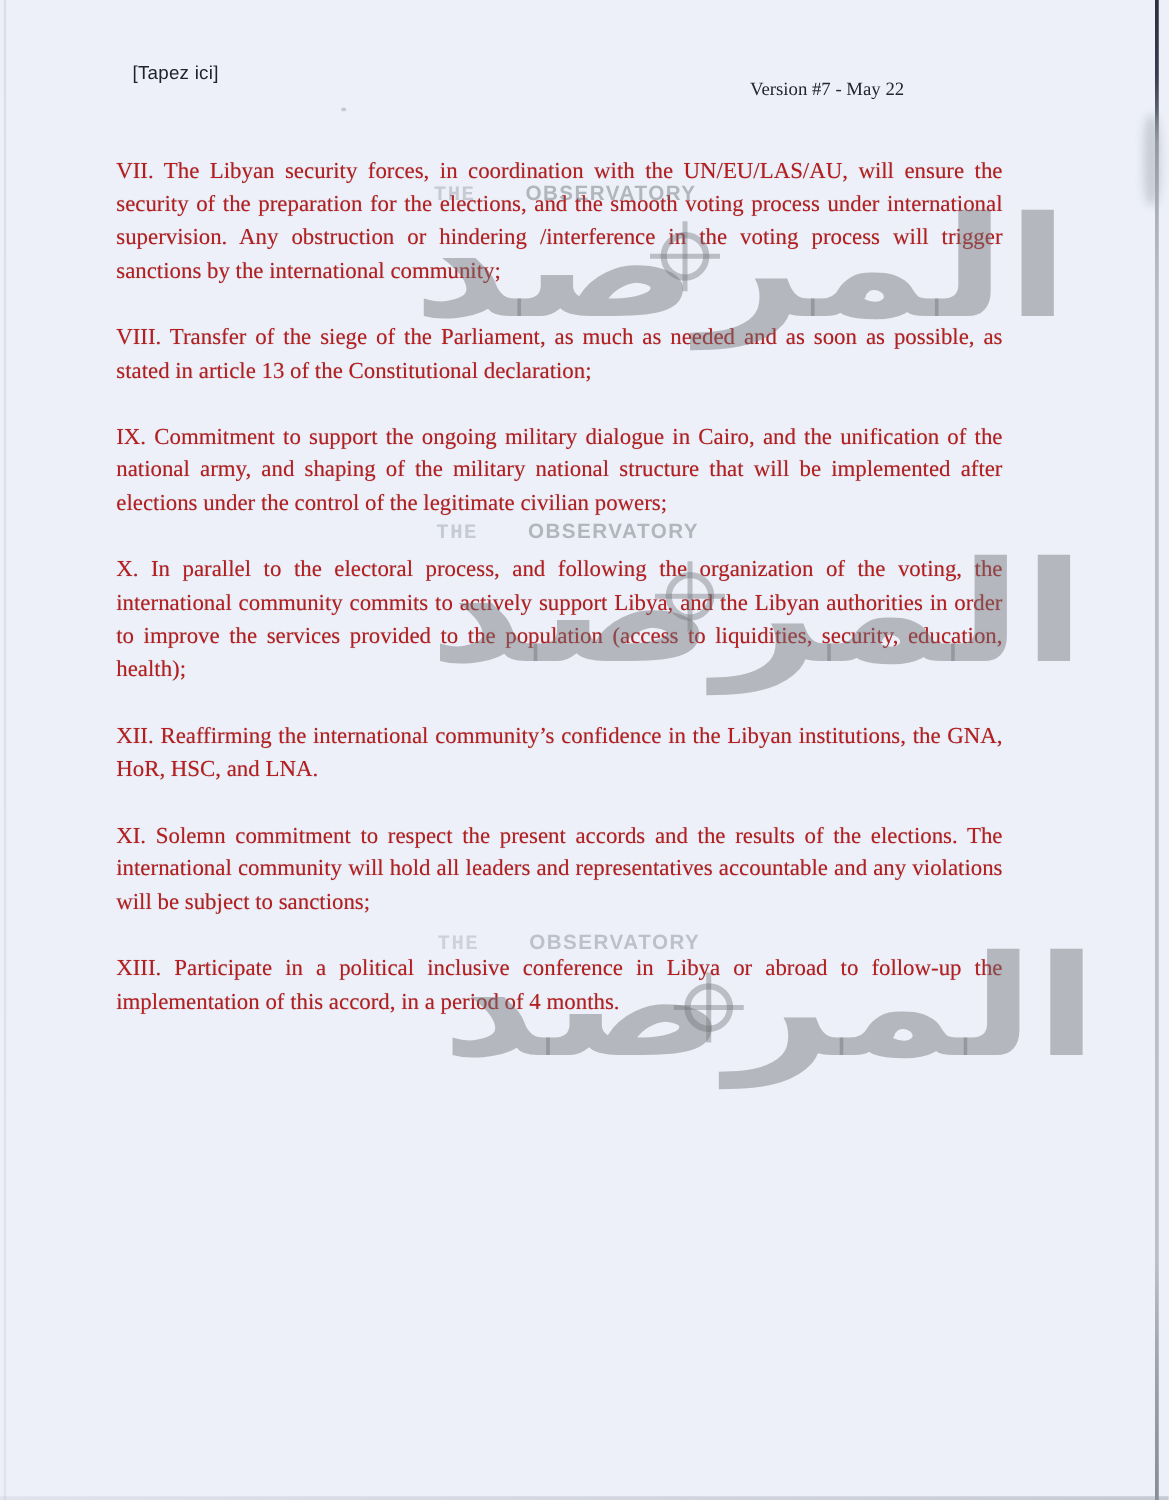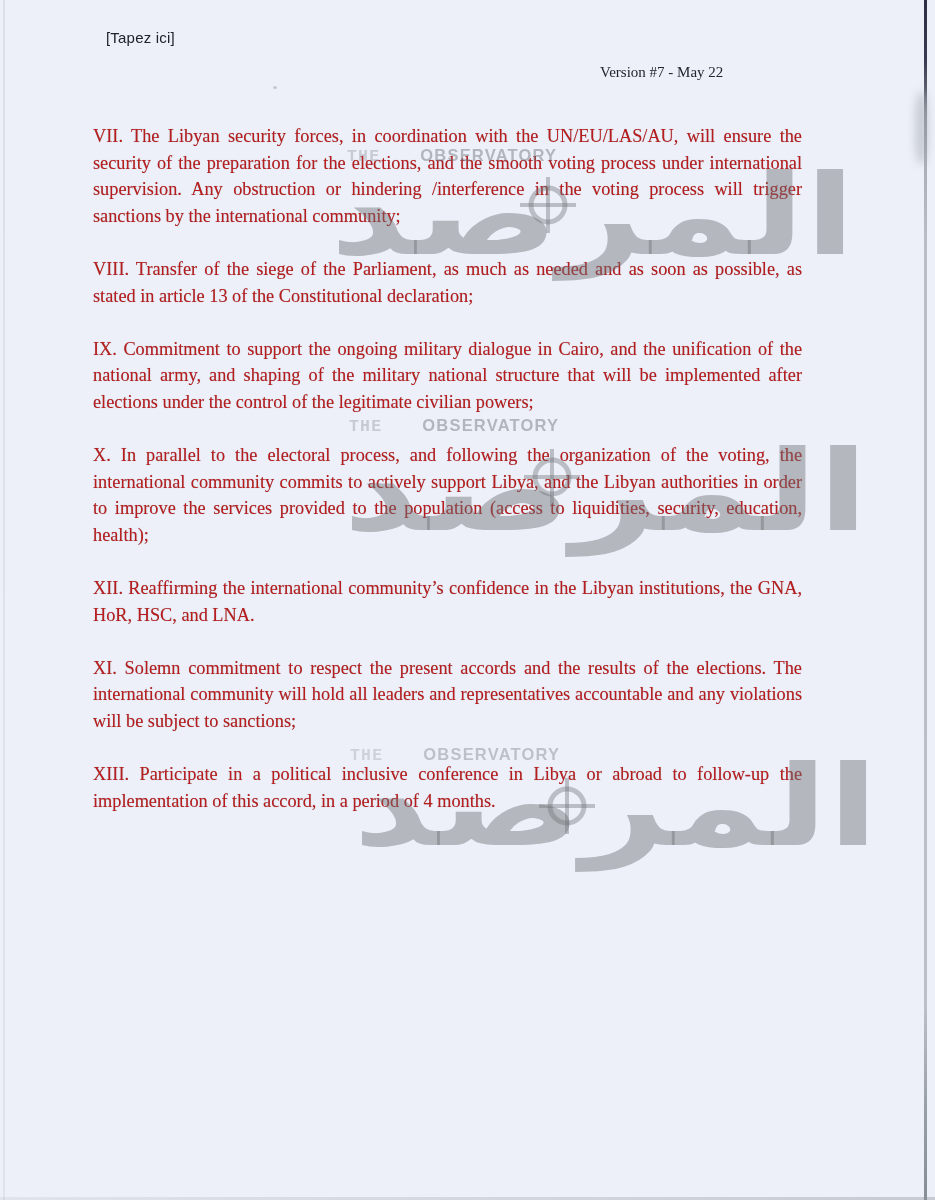--- a/index.html
+++ b/index.html
@@ -35,21 +35,21 @@
     background:linear-gradient(to right,rgba(150,155,165,.15),rgba(140,145,155,.4));
     z-index:1;
   }
   .speck{
     position:absolute;left:273px;top:86px;width:4px;height:3px;
     background:#c4c8d2;border-radius:50%;filter:blur(.5px);z-index:1;
   }
 
   
   .tapez{
-    position:absolute;left:106px;top:29px;
+    position:absolute;left:106px;top:50px;
     font-family:"Liberation Sans",sans-serif;
     font-size:15px;color:#20222c;letter-spacing:.2px;
     z-index:2;
   }
   .version{
     position:absolute;left:600px;top:64px;width:217px;
     font-family:"Liberation Serif",serif;
     font-size:15px;color:#23252f;
     z-index:2;
   }

